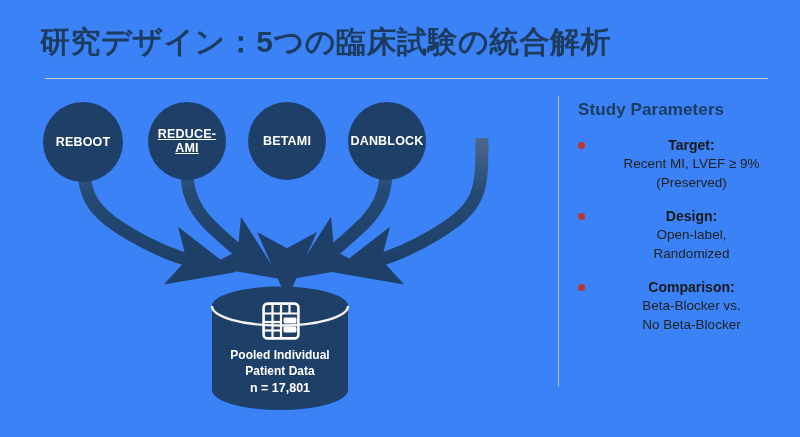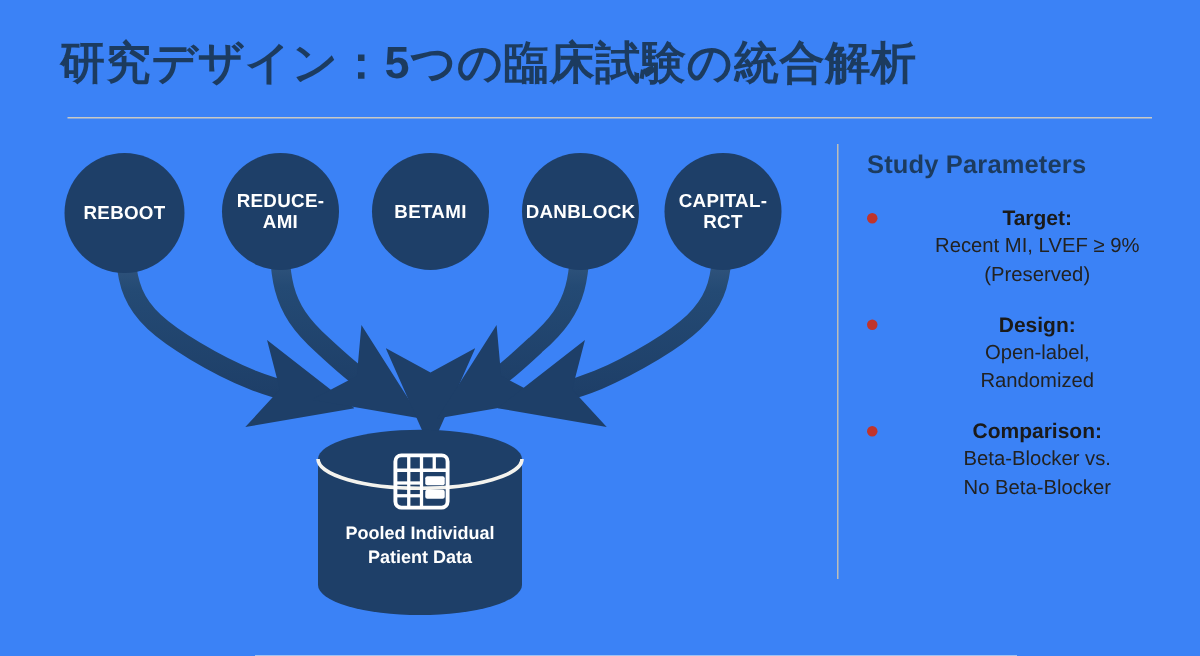--- a/index.html
+++ b/index.html
@@ -163,31 +163,28 @@
       <path d="M287,52 L287,172" fill="none" stroke="url(#gA)" stroke-width="13" stroke-linecap="butt" marker-end="url(#ah)"></path>
 
       <path d="M387,52 C387,100 387,118 357,144 C342,158 332,166 326,170" fill="none" stroke="url(#gA)" stroke-width="13" stroke-linecap="butt" marker-end="url(#ah)"></path>
 
       <path d="M482,52 C482,105 482,120 436,148 C406,166 388,172 372,176" fill="none" stroke="url(#gA)" stroke-width="13" stroke-linecap="butt" marker-end="url(#ah)"></path>
     </svg>
 
     <div class="trial-circle" style="left:43px;  top:16px; width:80px; height:80px;align-items:center;">
       <span>REBOOT</span>
     </div>
-    <div class="trial-circle" style="left:148px; top:16px; width:78px; height:78px;">
+    <div class="trial-circle" style="left:148px; top:16px; width:78px; height:78px;text-decoration:underline;">
       <span>REDUCE-AMI</span>
     </div>
     <div class="trial-circle" style="left:348px; top:16px; width:78px; height:78px;">
       <span>DANBLOCK</span>
     </div>
     <div class="trial-circle" style="left:248px; top:16px; width:78px; height:78px;">
       <span>BETAMI</span>
-    </div>
-    <div class="trial-circle" style="left:443px; top:16px; width:78px; height:78px;">
-      <span>CAPITAL-RCT</span>
     </div>
 
     <div id="cylinder-wrap">
       <svg id="cyl-svg" width="140" height="126" viewBox="0 0 140 126">
         <path d="M2,20 L2,104 A68,20 0 0 0 138,104 L138,20 Z" fill="#1e3f68"></path>
         <ellipse cx="70" cy="20" rx="68" ry="19.5" fill="#1e3f68"></ellipse>
         <path d="M2,20 A68,19.5 0 0 0 138,20" fill="none" stroke="#f4f3ee" stroke-width="2.4"></path>
       </svg>
 
       <svg id="grid-icon" viewBox="0 0 38 38">
@@ -198,20 +195,21 @@
         <line x1="10.5" y1="1.6" x2="10.5" y2="36.4" stroke="#ffffff" stroke-width="2.2"></line>
         <line x1="19" y1="1.6" x2="19" y2="36.4" stroke="#ffffff" stroke-width="2.2"></line>
         <line x1="27.5" y1="1.6" x2="27.5" y2="11.5" stroke="#ffffff" stroke-width="2.2"></line>
         <rect x="21.5" y="15.5" width="13" height="6" rx="1.4" fill="#ffffff"></rect>
         <rect x="21.5" y="24.5" width="13" height="6" rx="1.4" fill="#ffffff"></rect>
       </svg>
 
       <div id="cyl-text">
         <div>Pooled Individual</div>
         <div>Patient Data</div>
+        <div id="cyl-n">n = 17,801</div>
       </div>
     </div>
   </div>
 
   <div id="panel">
     <div id="panel-heading">Study Parameters</div>
 
     <div class="param">
       <span class="param-dot"></span>
       <div class="param-label">Target:</div>

